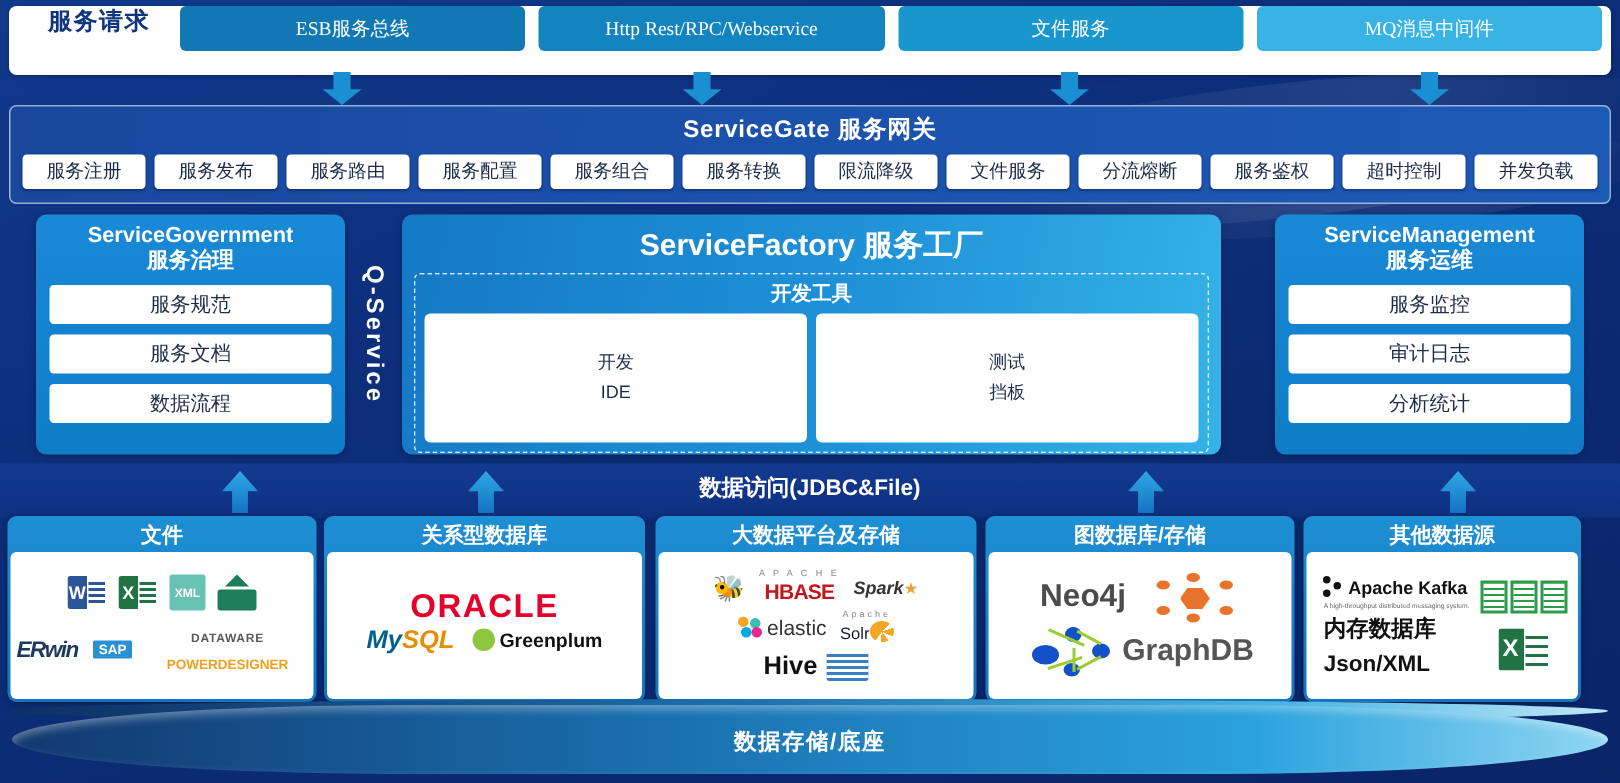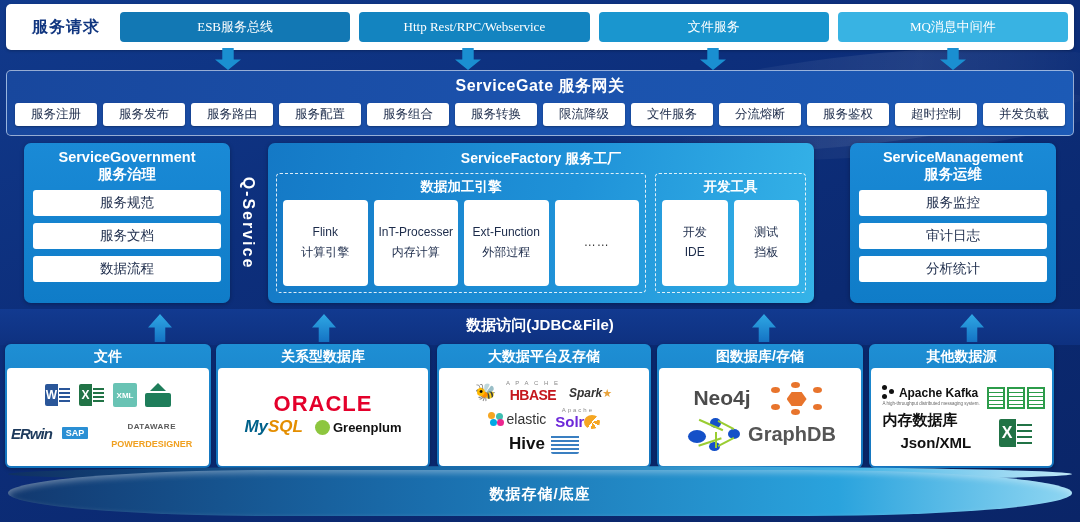--- a/index.html
+++ b/index.html
@@ -18,21 +18,21 @@
        background:linear-gradient(100deg,rgba(255,255,255,0) 0%,rgba(255,255,255,.9) 60%,rgba(255,255,255,0) 100%);
        transform:skewY(-6deg);border-radius:50%;}
   .sw2{left:680px;top:95px;width:420px;height:60px;
        background:linear-gradient(100deg,rgba(255,255,255,0) 0%,rgba(255,255,255,.8) 70%,rgba(255,255,255,0) 100%);
        transform:skewY(-5deg);border-radius:50%;}
 
   
   .req-bar{
     position:absolute;left:6px;top:4px;width:1068px;height:46px;
     background:#ffffff;border-radius:5px;
-    display:flex;align-items:center;padding:0 6px;box-sizing:border-box;
+    display:flex;padding:0 6px;box-sizing:border-box;
     box-shadow:0 1px 3px rgba(0,0,0,.25);
   }
   .req-title{
     width:108px;flex:0 0 108px;text-align:center;
     color:#10357f;font-weight:bold;font-size:16px;letter-spacing:1px;
   }
   .req-btns{flex:1;display:flex;gap:9px;height:30px;}
   .req-btn{
     flex:1;border-radius:4px;color:#fff;font-size:13px;
     display:flex;align-items:center;justify-content:center;font-family:Liberation Serif, serif;
@@ -96,21 +96,21 @@
     color:#fff;font-size:16px;font-weight:bold;letter-spacing:2px;
     transform:rotate(90deg);white-space:nowrap;
   }
 
   .factory{
     position:absolute;left:262px;top:2px;width:546px;height:160px;
     background:linear-gradient(100deg,#1479c6 0%,#1f92d8 55%,#35b3e8 100%);
     border-radius:7px;box-sizing:border-box;padding:5px 8px 8px 8px;
     box-shadow:0 1px 4px rgba(0,0,0,.3);
   }
-  .factory-title{text-align:center;color:#fff;font-weight:bold;font-size:14px;margin:2px 0 5px;}
+  .factory-title{text-align:center;color:#fff;font-weight:bold;font-size:20px;margin:2px 0 5px;}
   .factory-cols{display:flex;gap:9px;height:120px;}
   .dashbox{
     border:1px dashed rgba(255,255,255,.85);border-radius:4px;
     padding:3px 6px 6px;box-sizing:border-box;
     display:flex;flex-direction:column;
   }
   .engines{flex:0 0 370px;}
   .devtools{flex:1;}
   .dash-title{text-align:center;color:#fff;font-size:13.5px;font-weight:bold;margin:1px 0 4px;}
   .cards{display:flex;gap:6px;flex:1;}
@@ -178,33 +178,33 @@
   .gp-dot{width:15px;height:15px;border-radius:50%;background:#8dc63f;display:inline-block;margin-right:3px;vertical-align:-3px;}
   .oracle{color:#e4002b;font-weight:bold;font-size:22px;letter-spacing:1px;}
   .hive-y{color:#f2c800;font-size:17px;}
   .hbase{color:#c4161c;font-weight:bold;font-size:14px;letter-spacing:-.5px;}
   .apache-sm{color:#8a8a8a;font-size:6px;letter-spacing:2px;display:block;text-align:center;}
   .spark{color:#333;font-weight:bold;font-size:12px;font-style:italic;}
   .spark-star{color:#e8a33d;font-size:11px;}
   .elastic{color:#333;font-size:14px;}
   .el-dots{display:inline-block;width:16px;height:14px;position:relative;vertical-align:-2px;margin-right:3px;}
   .el-dots i{position:absolute;width:7px;height:7px;border-radius:50%;}
-  .solr{color:#6d28d9;font-weight:bold;font-size:15px;}
+  .solr{color:#0f172a;font-weight:normal;font-size:11px;}
   .solr-sun{display:inline-block;width:16px;height:14px;background:
      conic-gradient(#f5a623 0 12%,#fff 0 20%,#f5a623 0 32%,#fff 0 40%,#f5a623 0 52%,#fff 0 60%,#f5a623 0 100%);
      border-radius:50%;vertical-align:-2px;}
   .hivebig{color:#111;font-weight:bold;font-size:17px;}
   .hivedoc{width:28px;height:20px;background:#3a7fc1;border-radius:2px;
     background-image:repeating-linear-gradient(#fff 0 2px,#3a7fc1 2px 4px);}
   .neo4j{color:#4b4b4b;font-weight:bold;font-size:21px;}
   .graphdb{color:#555;font-weight:bold;font-size:20px;}
   .kafka{color:#111;font-weight:bold;font-size:12px;}
   .kafka-sub{color:#666;font-size:4.5px;display:block;}
   .memdb{color:#111;font-weight:bold;font-size:15px;line-height:1.35;}
-  .jsonxml{color:#111;font-weight:bold;font-size:15px;margin-left:18px;}
+  .jsonxml{color:#111;font-weight:bold;font-size:15px;}
   .grid3{display:flex;gap:2px;}
   .grid3 i{width:14px;height:18px;border:2px solid #2c9c4a;
     background-image:repeating-linear-gradient(#fff 0 3px,#2c9c4a 3px 4px);}
 
   
   .base{
     position:absolute;left:8px;bottom:6px;width:1064px;height:46px;
     border-radius:50%/100%;
     background:linear-gradient(90deg,#12386f 0%,#1a6fae 40%,#2aa3dd 78%,#8fd6f2 100%);
     box-shadow:inset 0 3px 6px rgba(255,255,255,.35);
@@ -275,40 +275,20 @@
     </div>
 
     <div class="qserv left">
       <span>Q-Service</span>
     </div>
 
     <div class="factory">
       <div class="factory-title">ServiceFactory  服务工厂</div>
       <div class="factory-cols">
 
-        <div class="dashbox engines">
-          <div class="dash-title">数据加工引擎</div>
-          <div class="cards">
-            <div class="card">
-              <span>Flink</span>
-              <span>计算引擎</span>
-            </div>
-            <div class="card">
-              <span>InT-Processer</span>
-              <span>内存计算</span>
-            </div>
-            <div class="card">
-              <span>Ext-Function</span>
-              <span>外部过程</span>
-            </div>
-            <div class="card">
-              <span class="ellipsis">……</span>
-            </div>
-          </div>
-        </div>
 
         <div class="dashbox devtools">
           <div class="dash-title">开发工具</div>
           <div class="cards">
             <div class="card">
               <span>开发</span>
               <span>IDE</span>
             </div>
             <div class="card">
               <span>测试</span>

